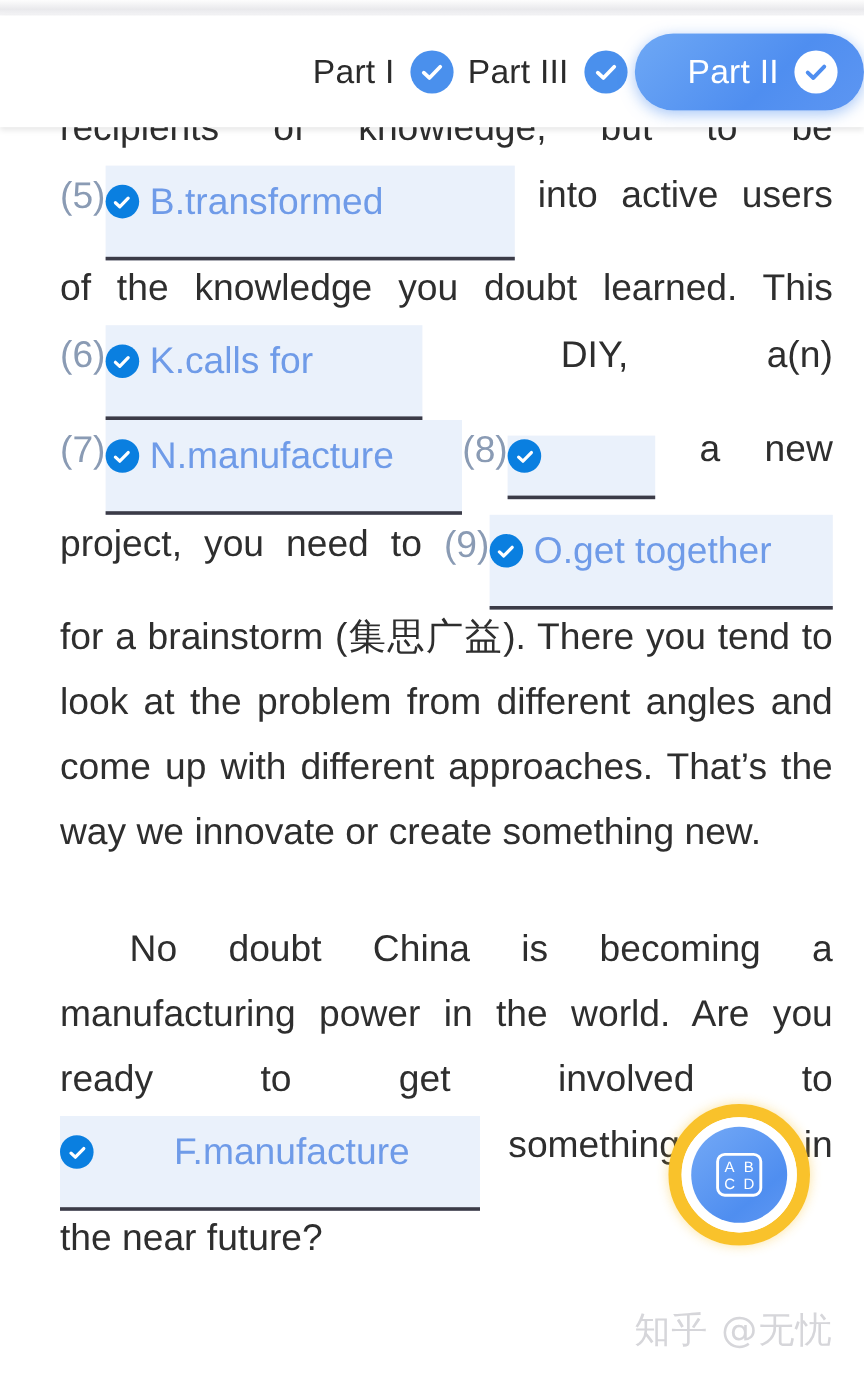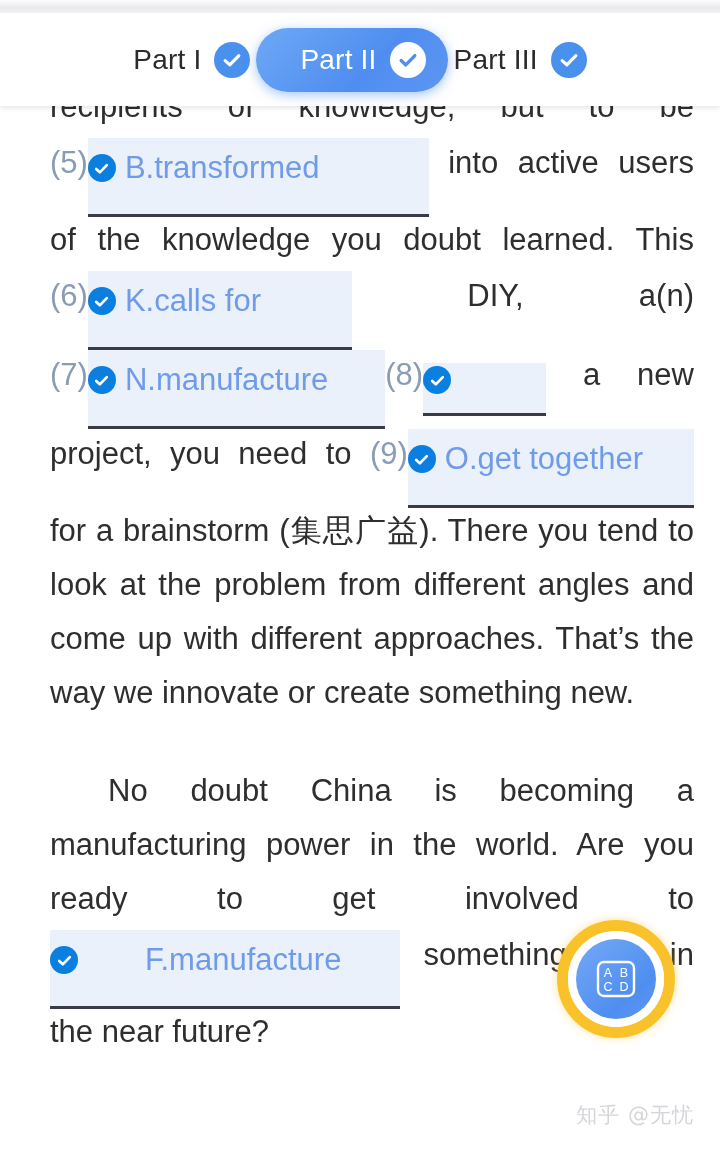--- a/index.html
+++ b/index.html
@@ -27,21 +27,21 @@
   
   .tabbar {
     position: absolute;
     top: 13px; left: 0;
     width: 720px;
     height: 93px;
     background: #ffffff;
     box-shadow: 0 2px 5px rgba(0,0,0,0.10);
     display: flex;
     align-items: center;
-    justify-content: center;
+    justify-content: flex-end;
     z-index: 5;
   }
   .tab {
     display: flex;
     align-items: center;
     gap: 13px;
     padding: 0 6px;
     white-space: nowrap;
   }
   .tab-label {
@@ -164,21 +164,21 @@
     align-items: center;
     justify-content: center;
   }
   .fab-core svg { display: block; }
 
   
   .watermark {
     position: absolute;
     right: 26px;
     bottom: 22px;
-    font-size: 21px;
+    font-size: 30px;
     color: #d6d6da;
     letter-spacing: 1px;
     z-index: 3;
     font-family: "DejaVu Sans", sans-serif;
   }
 </style>
 </head>
 <body>
 
 <div class="top-strip"></div>
@@ -187,34 +187,34 @@
 
   <div class="tab">
     <span class="tab-label">Part I</span>
     <span class="check-badge">
       <svg width="22" height="22" viewBox="0 0 24 24" aria-hidden="true">
         <path d="M4.5 12.6 L9.6 17.4 L19.5 7.2" fill="none" stroke="#ffffff" stroke-width="3.4" stroke-linecap="round" stroke-linejoin="round"></path>
       </svg>
     </span>
   </div>
 
+  <div class="tab">
+    <span class="tab-label">Part III</span>
+    <span class="check-badge">
+      <svg width="22" height="22" viewBox="0 0 24 24" aria-hidden="true">
+        <path d="M4.5 12.6 L9.6 17.4 L19.5 7.2" fill="none" stroke="#ffffff" stroke-width="3.4" stroke-linecap="round" stroke-linejoin="round"></path>
+      </svg>
+    </span>
+  </div>
+
   <div class="tab active">
     <span class="tab-label">Part II</span>
     <span class="check-badge inverted">
       <svg width="22" height="22" viewBox="0 0 24 24" aria-hidden="true">
         <path d="M4.5 12.6 L9.6 17.4 L19.5 7.2" fill="none" stroke="#4f8ef0" stroke-width="3.6" stroke-linecap="round" stroke-linejoin="round"></path>
-      </svg>
-    </span>
-  </div>
-
-  <div class="tab">
-    <span class="tab-label">Part III</span>
-    <span class="check-badge">
-      <svg width="22" height="22" viewBox="0 0 24 24" aria-hidden="true">
-        <path d="M4.5 12.6 L9.6 17.4 L19.5 7.2" fill="none" stroke="#ffffff" stroke-width="3.4" stroke-linecap="round" stroke-linejoin="round"></path>
       </svg>
     </span>
   </div>
 
 </div>
 
 <div class="passage">
 
   <p class="para clipped-top"><span>recipients of knowledge, but to be </span><span class="blank">
         <span class="blank-num">(5)</span>

